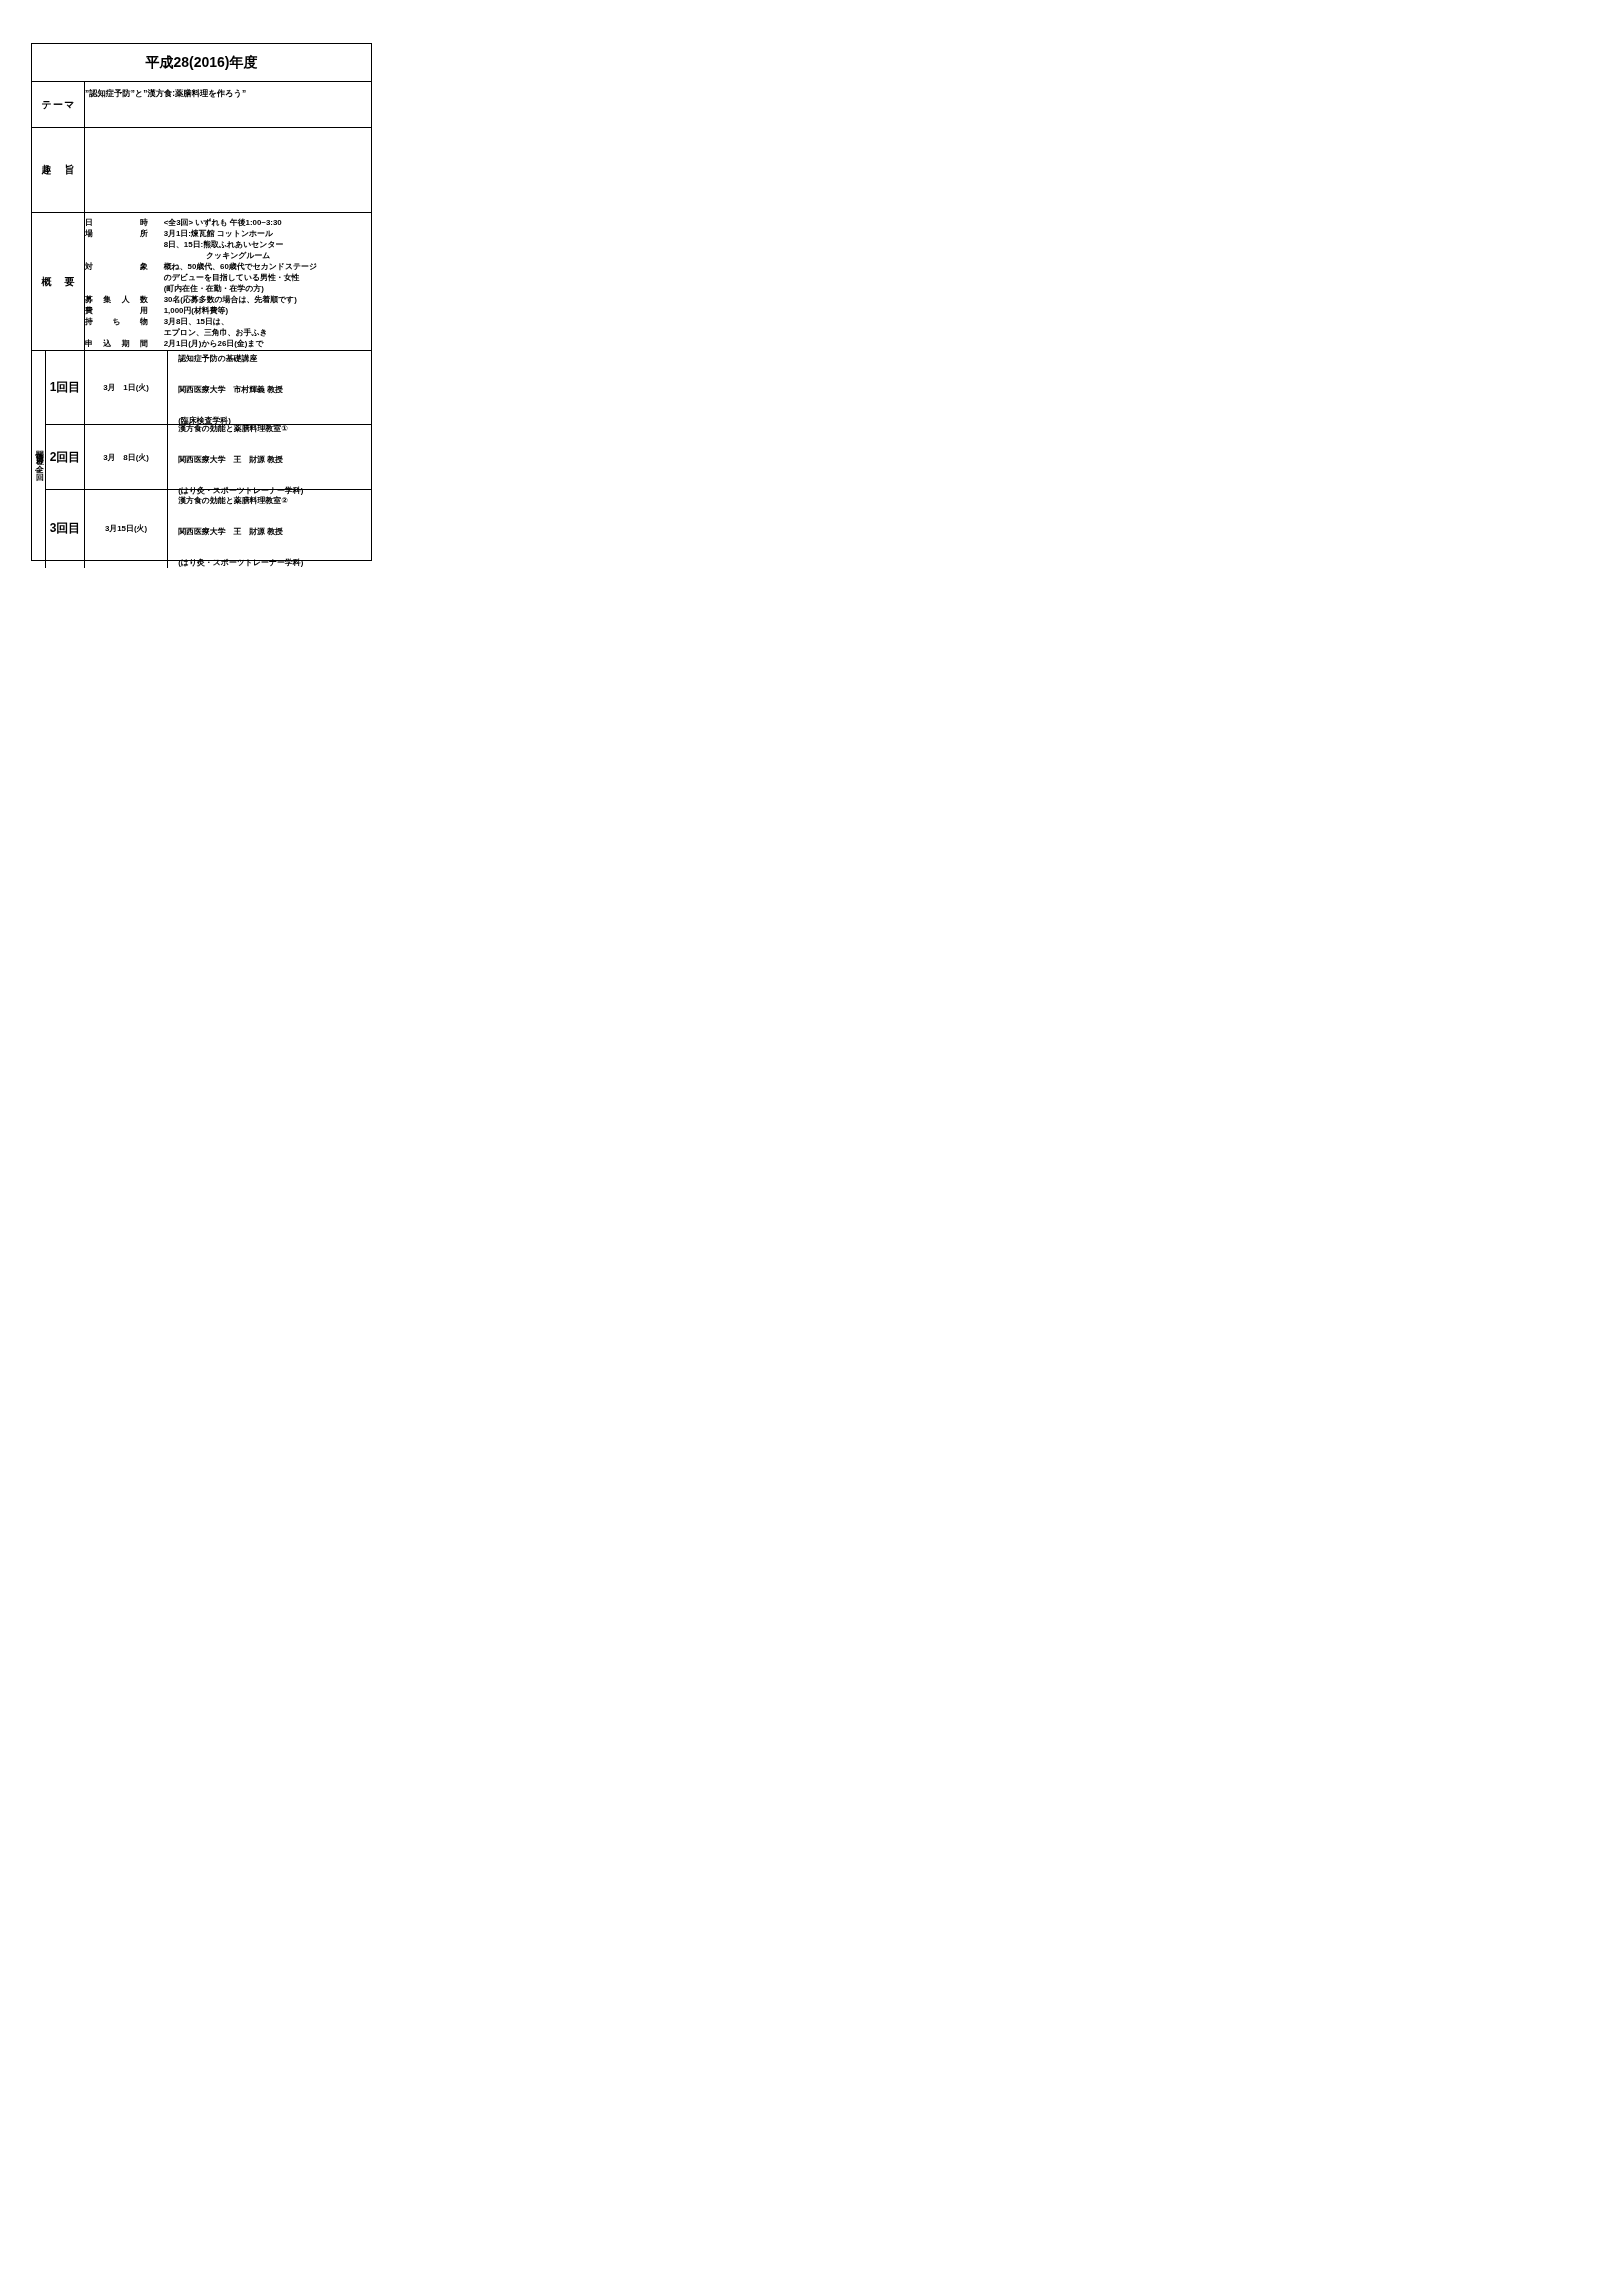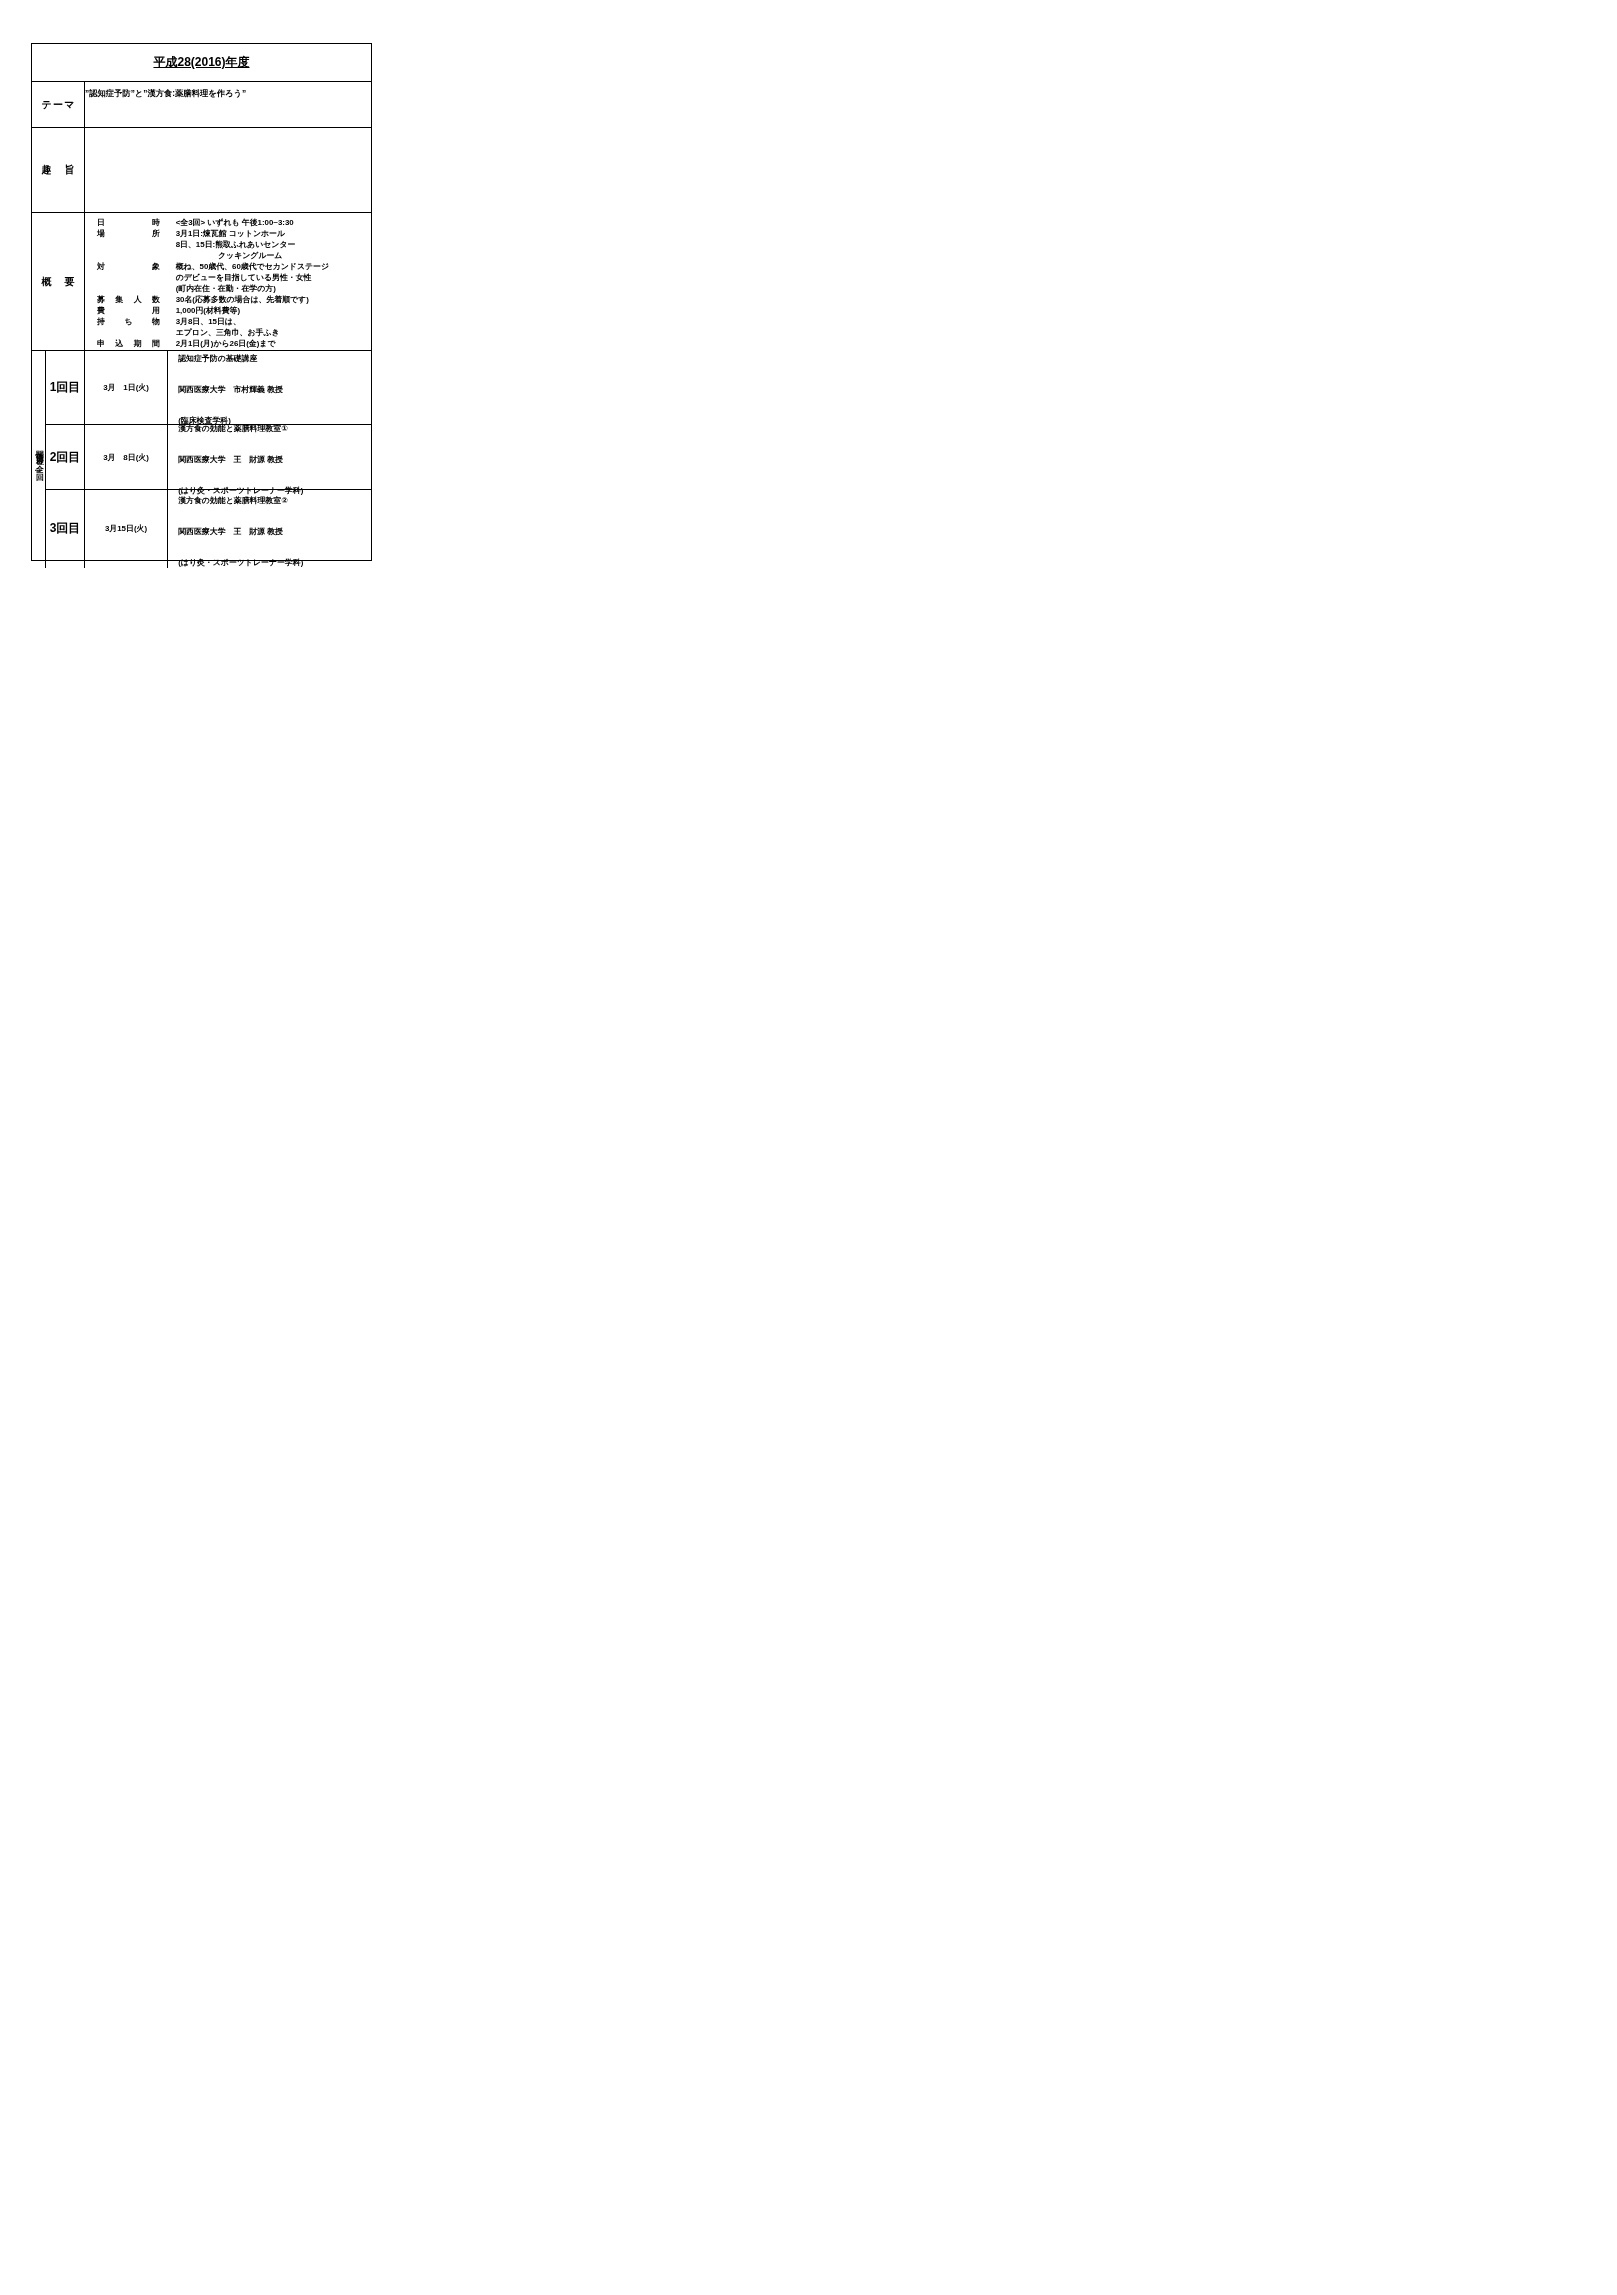--- a/index.html
+++ b/index.html
@@ -32,22 +32,21 @@
     display: flex;
     box-sizing: border-box;
     flex-shrink: 0;
   }
   
   .r-title {
     height: 38px;
     border-bottom: 0.9px solid #000;
     align-items: center;
     justify-content: center;
-    font-size: 12px;
-    text-decoration: underline;
+    font-size: 14px;
   }
   
   .lcell {
     width: 53px;
     flex-shrink: 0;
     border-right: 0.9px solid #000;
     box-sizing: border-box;
     display: flex;
     align-items: center;
     justify-content: center;
@@ -81,21 +80,20 @@
     flex: 1;
     padding-top: 4.2px;
     font-size: 7.9px;
   }
   .ov-row {
     display: flex;
     line-height: 11px;
     white-space: nowrap;
   }
   .ov-label {
-    margin-left: 12px;
     width: 63px;
     flex-shrink: 0;
     text-align: justify;
     text-align-last: justify;
   }
   .ov-value { margin-left: 15.7px; }
   .ov-row.indent1 .ov-value { margin-left: 58px; }
   
   .r-schedule {
     flex: 1;

